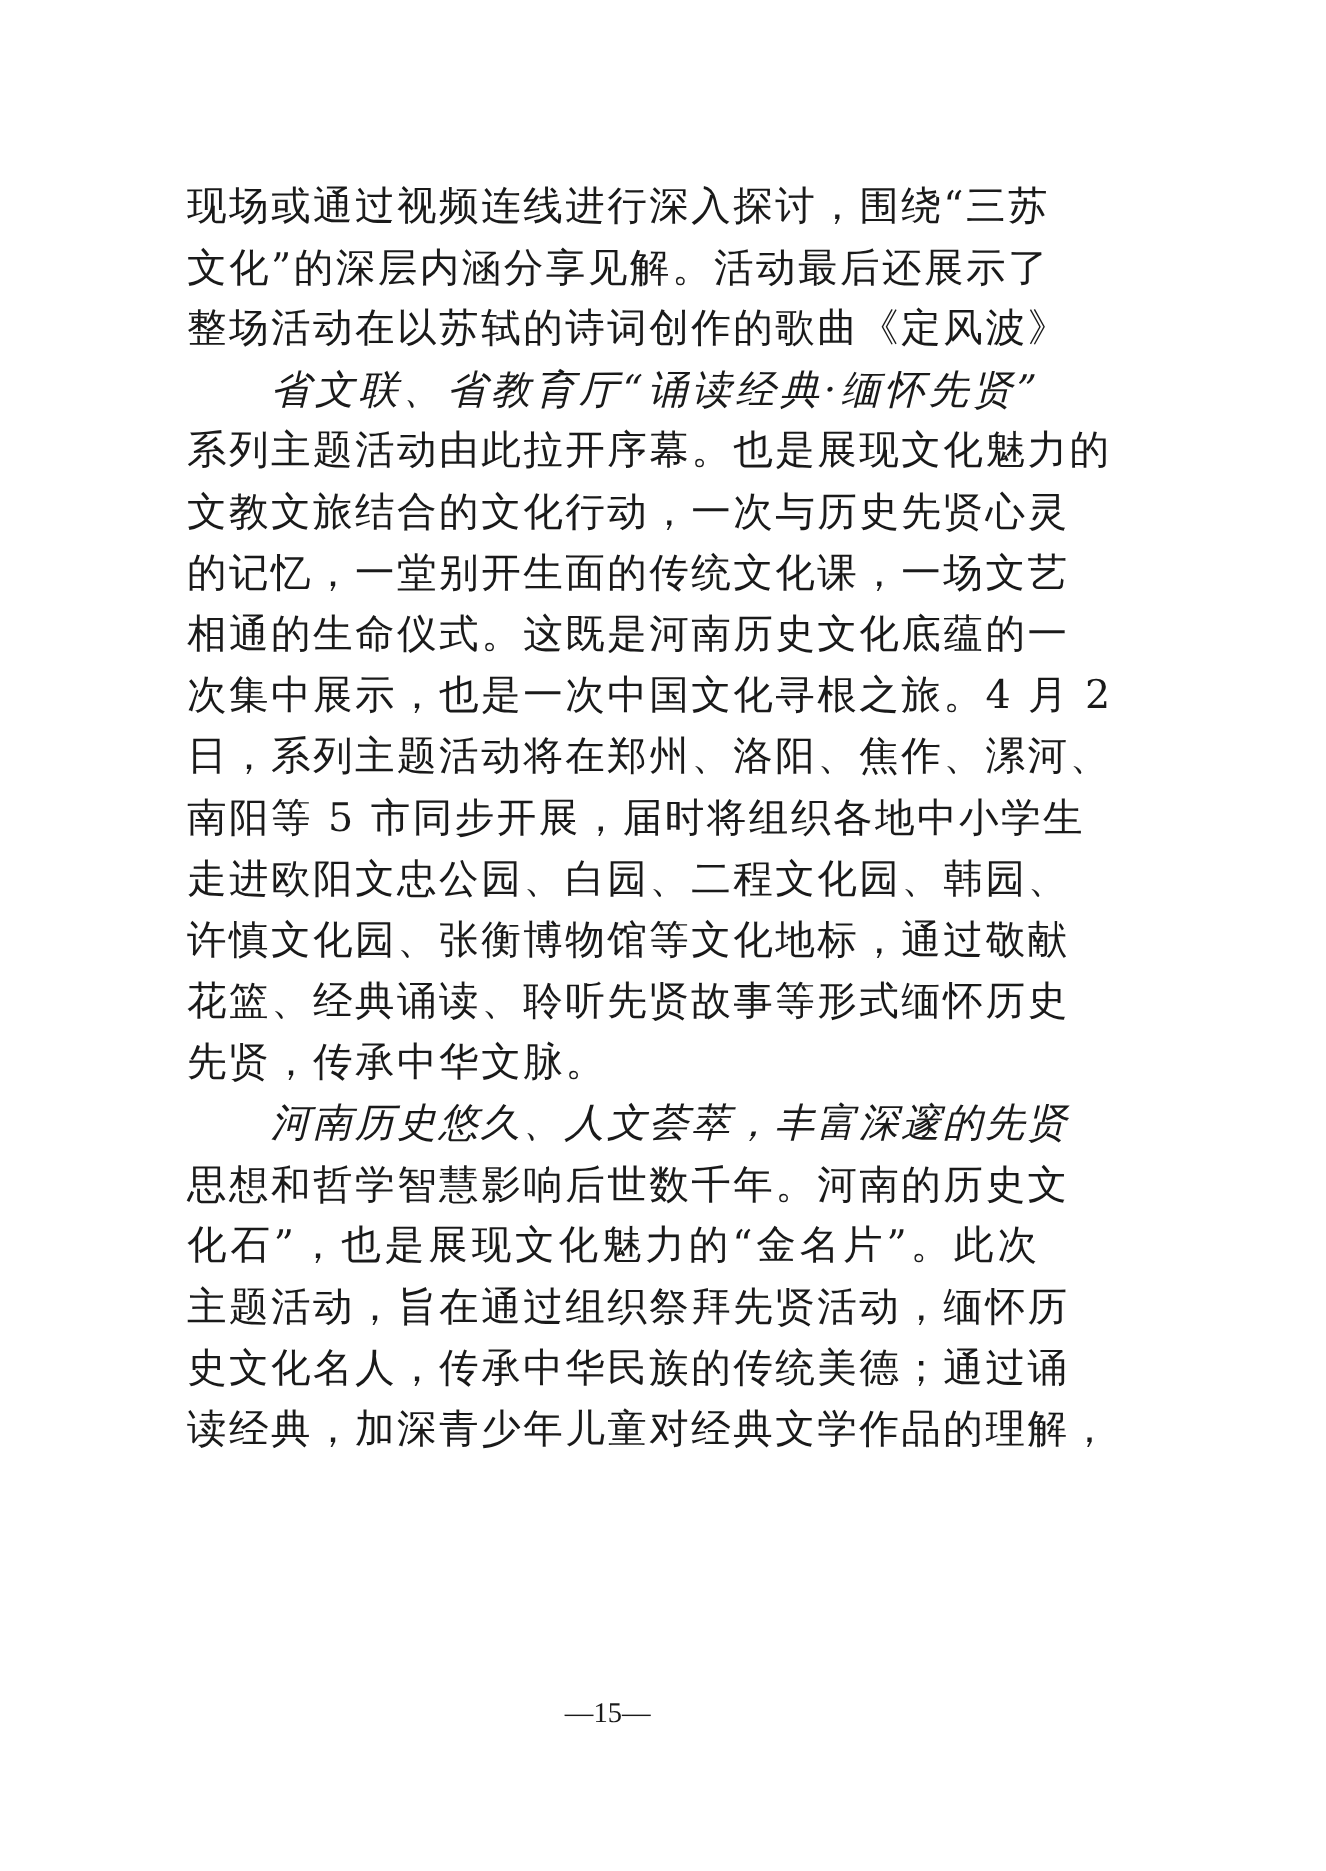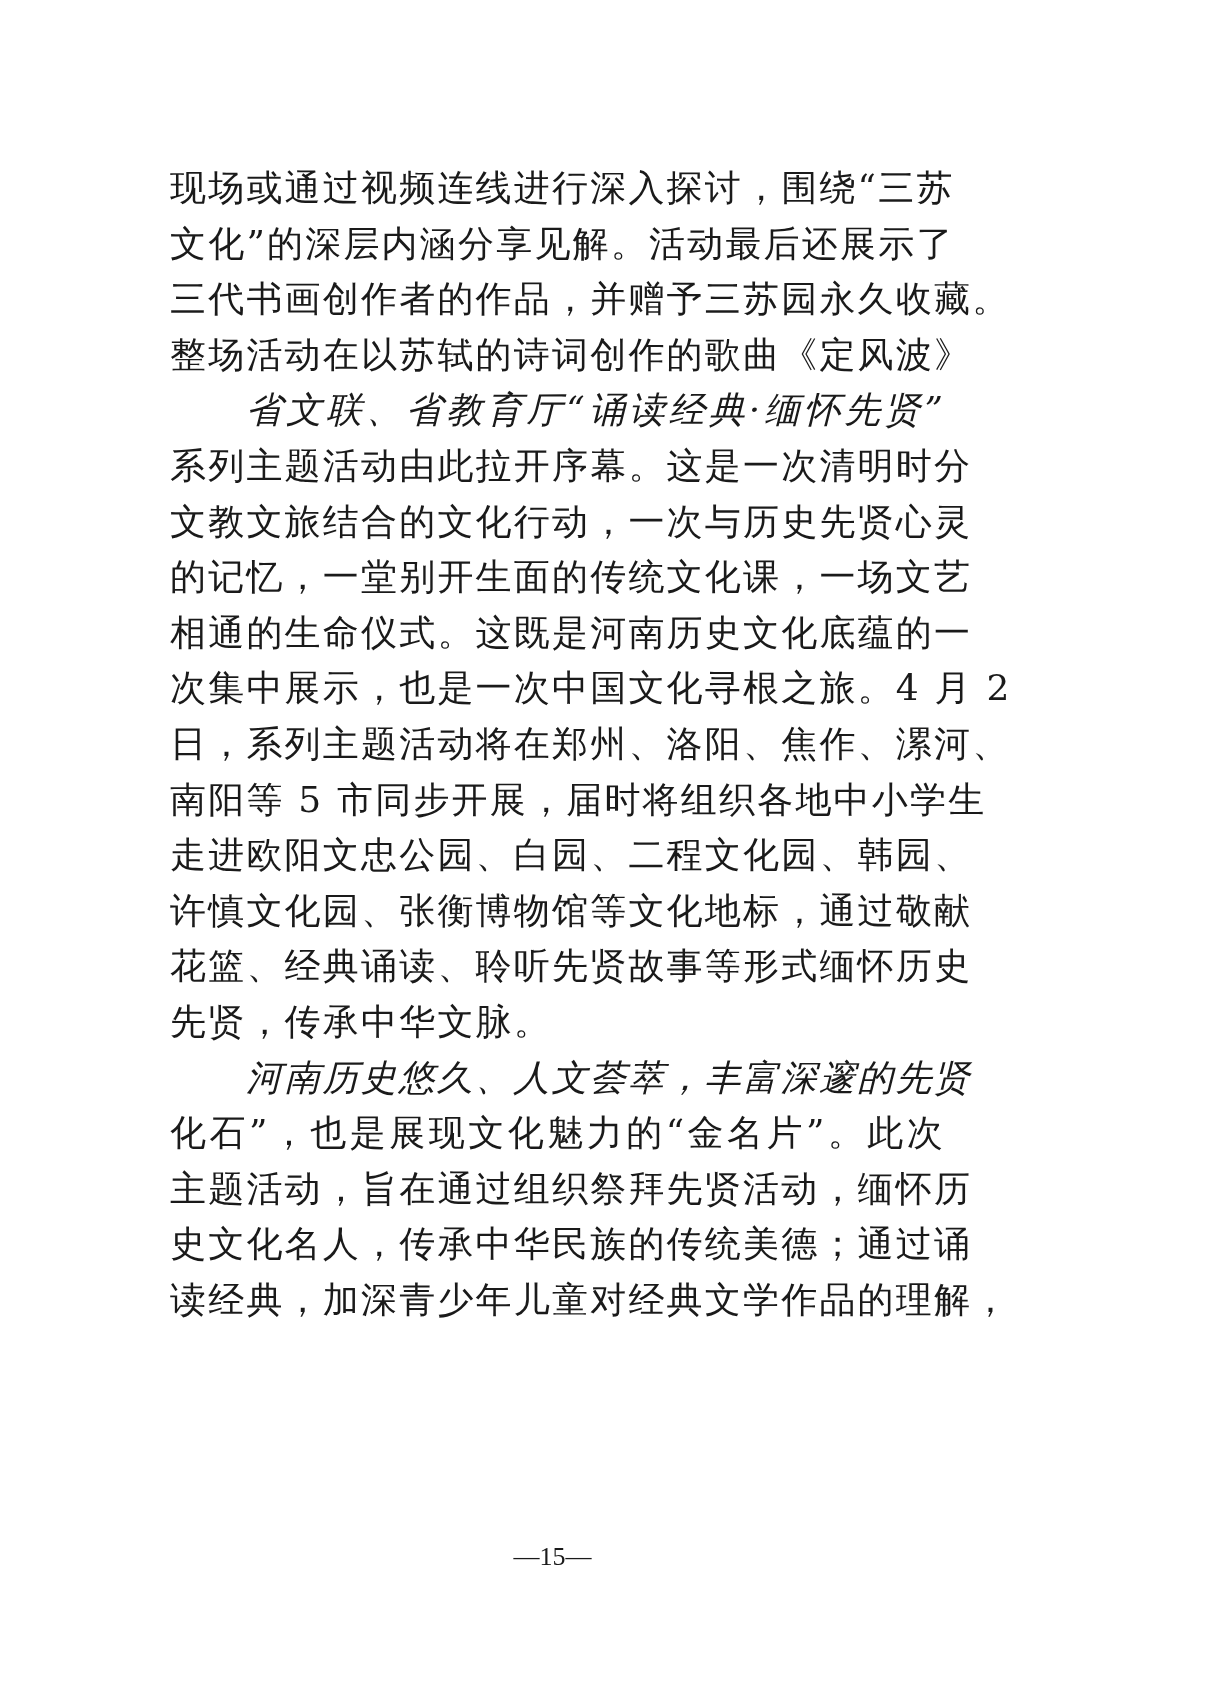--- a/index.html
+++ b/index.html
@@ -27,34 +27,34 @@
     margin-left:-50px;
   }
 </style>
 </head>
 <body>
 
 <div class="page">
   <div class="body-text">
     <div class="line">现场或通过视频连线进行深入探讨，围绕“三苏</div>
     <div class="line">文化”的深层内涵分享见解。活动最后还展示了</div>
-    <div class="line">三代书画创作者的作品，并赠予三苏园永久收藏。</div>
     <div class="line">整场活动在以苏轼的诗词创作的歌曲《定风波》</div>
     <div class="line indent">省文联、省教育厅“诵读经典·缅怀先贤”</div>
-    <div class="line">系列主题活动由此拉开序幕。这是一次清明时分</div>
+    <div class="line">系列主题活动由此拉开序幕。也是展现文化魅力的</div>
     <div class="line">文教文旅结合的文化行动，一次与历史先贤心灵</div>
     <div class="line">的记忆，一堂别开生面的传统文化课，一场文艺</div>
     <div class="line">相通的生命仪式。这既是河南历史文化底蕴的一</div>
     <div class="line">次集中展示，也是一次中国文化寻根之旅。4 月 2</div>
     <div class="line">日，系列主题活动将在郑州、洛阳、焦作、漯河、</div>
     <div class="line">南阳等 5 市同步开展，届时将组织各地中小学生</div>
     <div class="line">走进欧阳文忠公园、白园、二程文化园、韩园、</div>
     <div class="line">许慎文化园、张衡博物馆等文化地标，通过敬献</div>
     <div class="line">花篮、经典诵读、聆听先贤故事等形式缅怀历史</div>
     <div class="line last">先贤，传承中华文脉。</div>
     <div class="line indent">河南历史悠久、人文荟萃，丰富深邃的先贤</div>
+    <div class="line">思想和哲学智慧影响后世数千年。河南的历史文</div>
     <div class="line">化石”，也是展现文化魅力的“金名片”。此次</div>
     <div class="line">主题活动，旨在通过组织祭拜先贤活动，缅怀历</div>
     <div class="line">史文化名人，传承中华民族的传统美德；通过诵</div>
     <div class="line">读经典，加深青少年儿童对经典文学作品的理解，</div>
   </div>
   <div class="page-number">—15—</div>
 </div>
 
 </body></html>

